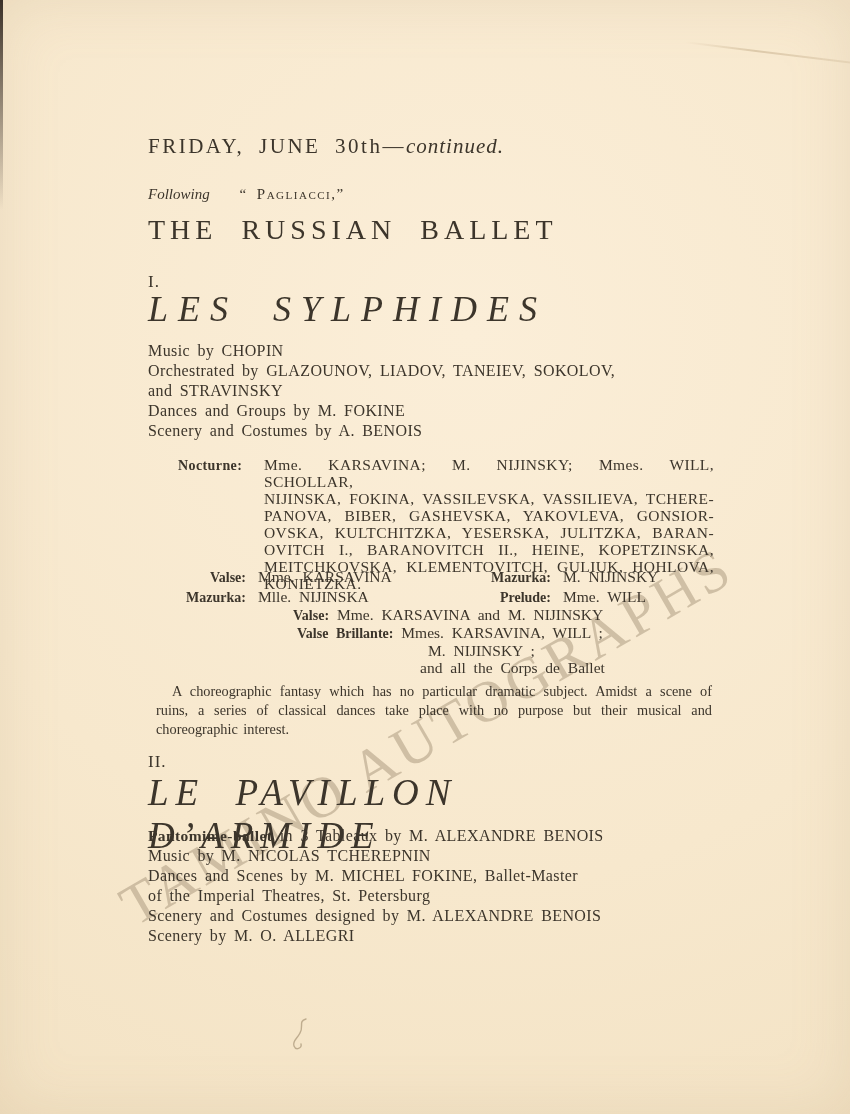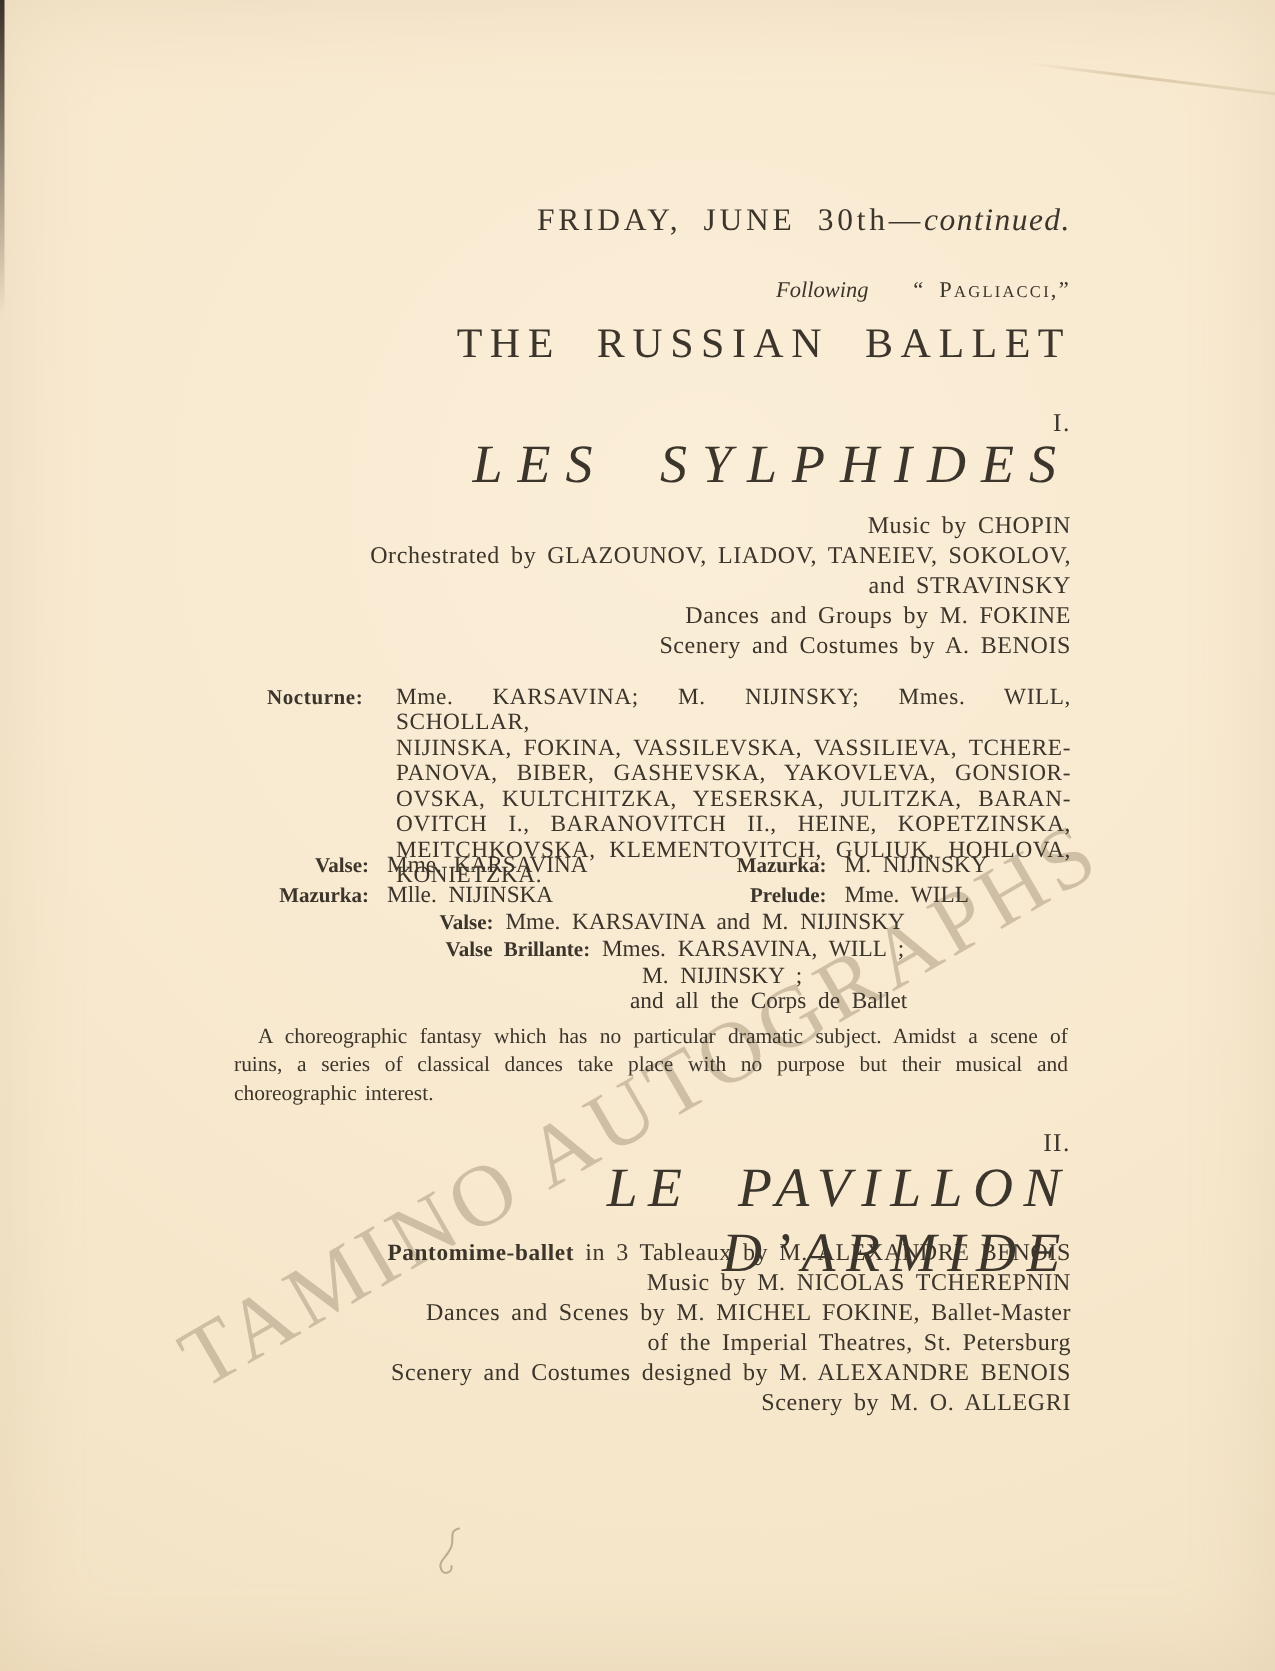--- a/index.html
+++ b/index.html
@@ -7,21 +7,21 @@
     position:relative;
     width:850px; height:1114px;
     overflow:hidden;
     background:
       radial-gradient(ellipse 120% 90% at 55% 30%, #fbeed8 0%, #f7e8cd 55%, #f2e1c2 100%);
     box-shadow: inset 0 0 60px rgba(180,150,110,0.18);
     font-family:"Liberation Serif","DejaVu Serif",serif;
     color:#3c352b;
   }
   .abs { position:absolute; left:148px; width:566px; }
-  .center { text-align:right; }
+  .center { text-align:left; }
 
   .edge-sliver {
     position:absolute; left:0; top:0; width:3px; height:210px;
     background:linear-gradient(#3a3028 0%, rgba(58,48,40,0.45) 55%, rgba(58,48,40,0) 100%);
   }
   .crease {
     position:absolute; right:-10px; top:52px; width:175px; height:2px;
     background:linear-gradient(90deg, rgba(205,183,150,0) 0%, rgba(198,175,140,0.55) 40%, rgba(198,175,140,0.25) 100%);
     transform:rotate(7deg);
   }

